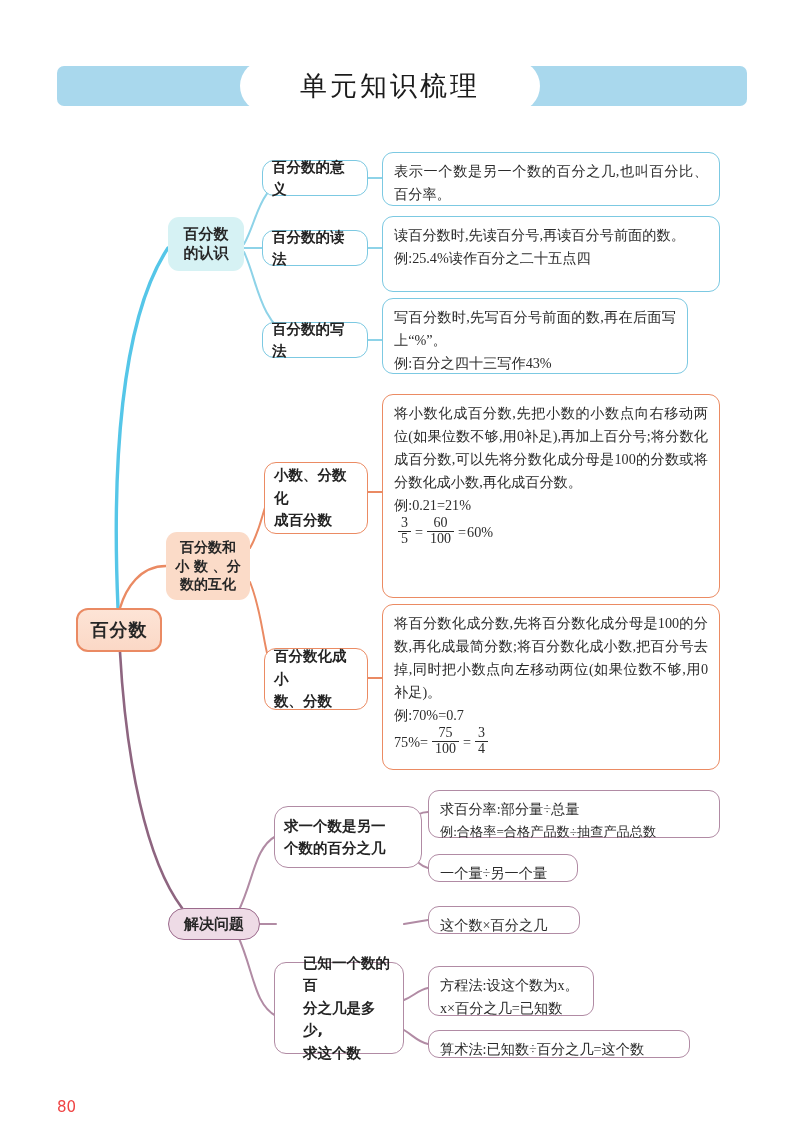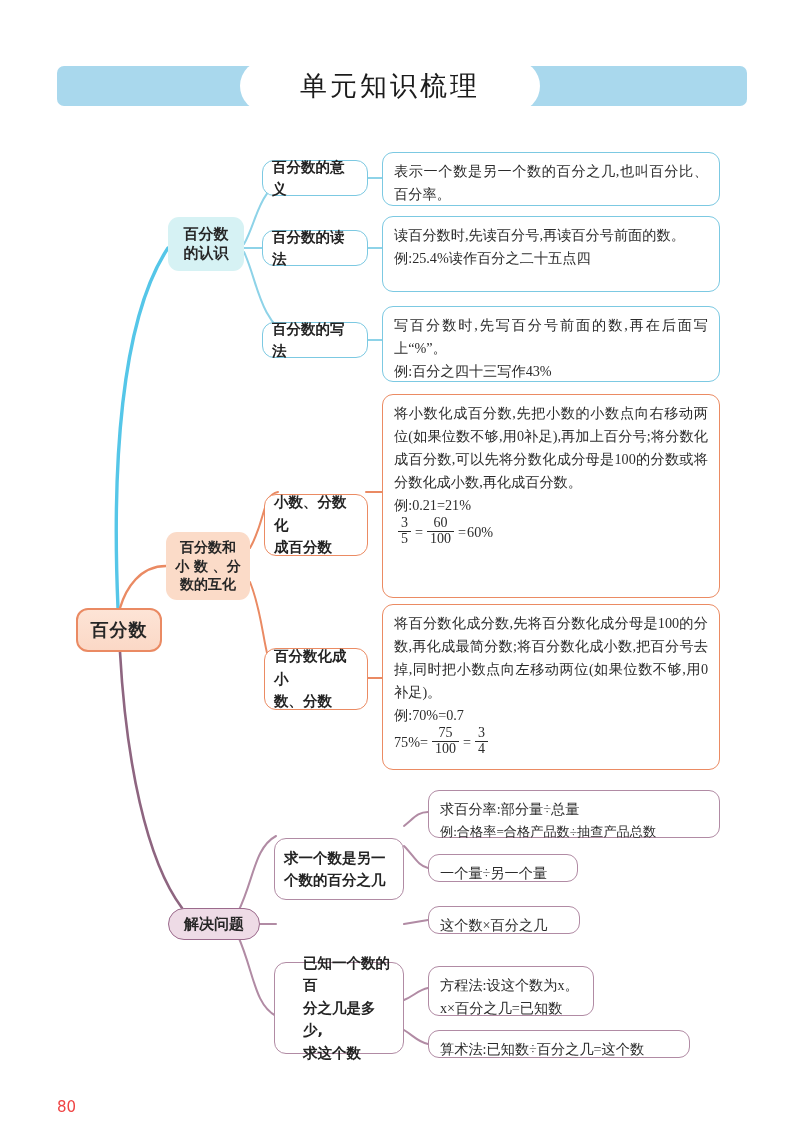--- a/index.html
+++ b/index.html
@@ -152,32 +152,32 @@
     <span class="txt">百分数的读法</span>
   </div>
   <div class="d blue" style="left:382px;top:216px;width:338px;height:76px;">
     <p>读百分数时,先读百分号,再读百分号前面的数。</p>
     <p class="eg">例:25.4%读作百分之二十五点四</p>
   </div>
 
   <div class="node l2 blue" style="left:262px;top:322px;width:106px;height:36px;">
     <span class="txt">百分数的写法</span>
   </div>
-  <div class="d blue" style="left:382px;top:306px;width:338px;height:76px;">
+  <div class="d blue" style="left:382px;top:298px;width:306px;height:76px;">
     <p>写百分数时,先写百分号前面的数,再在后面写上“%”。</p>
     <p class="eg">例:百分之四十三写作43%</p>
   </div>
 
   <div class="node l1 l1-b">
     <span class="txt" style="white-space:pre-line;">百分数和
 小 数 、分
 数的互化</span>
   </div>
 
-  <div class="node l2 orange" style="left:264px;top:462px;width:104px;height:62px;margin-top:32px;">
+  <div class="node l2 orange" style="left:264px;top:462px;width:104px;height:72px;">
     <span class="txt" style="white-space:pre-line;text-align:left;">小数、分数化
 成百分数</span>
   </div>
   <div class="d orange" style="left:382px;top:394px;width:338px;height:204px;">
     <p>将小数化成百分数,先把小数的小数点向右移动两位(如果位数不够,用0补足),再加上百分号;将分数化成百分数,可以先将分数化成分母是100的分数或将分数化成小数,再化成百分数。</p>
     <p class="eg">例:0.21=21%</p>
     <div class="eqline">
       <span></span>
       <span class="frac">
         <span class="num">3</span>
@@ -211,21 +211,21 @@
         <span class="num">3</span>
         <span class="den">4</span>
       </span>
     </div>
   </div>
 
   <div class="node l1 l1-c">
     <span class="txt">解决问题</span>
   </div>
 
-  <div class="node l2 purple" style="left:274px;top:838px;width:130px;height:62px;">
+  <div class="node l2 purple" style="left:274px;top:806px;width:148px;height:62px;border-radius:14px;">
     <span class="txt" style="white-space:pre-line;text-align:left;">求一个数是另一
 个数的百分之几</span>
   </div>
   <div class="d purple" style="left:428px;top:854px;width:150px;height:28px;">
     <p>一个量÷另一个量</p>
   </div>
   <div class="d purple" style="left:428px;top:790px;width:292px;height:48px;">
     <p>求百分率:部分量÷总量</p>
     <p class="eg" style="font-size:13.2px;">例:合格率=合格产品数÷抽查产品总数</p>
   </div>

